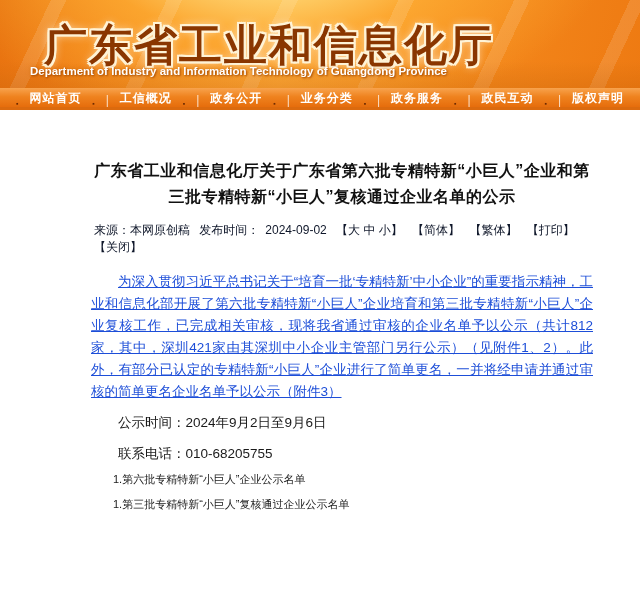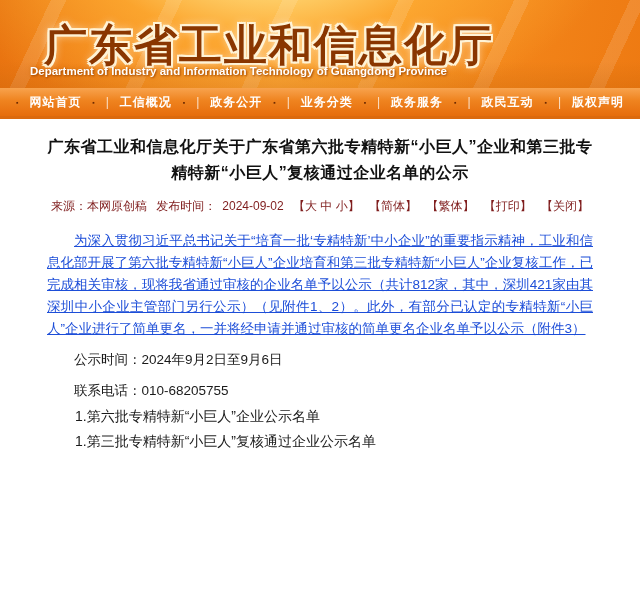--- a/index.html
+++ b/index.html
@@ -35,50 +35,50 @@
       0 0 10px rgba(255,255,255,.9);
   }
   .banner-subtitle{
     position:absolute; left:30px; top:65px; z-index:2;
     font-size:11.5px; font-weight:bold; color:#ffffff;
     text-shadow:1px 1px 2px rgba(160,70,0,.95), 0 0 4px rgba(200,100,0,.6);
   }
 
   
   .navbar{
-    height:31px; padding:0 16px;
+    height:22px; padding:0 16px;
     background:linear-gradient(#f8a34d 0%, #ef831f 45%, #e66d0c 100%);
     border-bottom:3px solid #db6a0e;
-    display:flex; align-items:center; justify-content:space-between;
+    display:flex; align-items:flex-end; justify-content:space-between;
     color:#fff; font-size:12px; font-weight:bold; white-space:nowrap;
   }
   .nav-item{ color:#fff; text-decoration:none; cursor:pointer; letter-spacing:1px; }
   .nav-bullet{ font-size:7px; color:#6e2a00; line-height:1; }
   .nav-sep{ color:rgba(255,255,255,.75); font-weight:normal; }
 
   
-  .content{ padding:15px 47px 0; color:#191919; }
+  .content{ padding:48px 47px 0; color:#191919;margin-left:44px; }
   .article-title{
     text-align:center; font-size:16px; line-height:26px; font-weight:bold;
     color:#111; letter-spacing:.5px;
   }
-  .meta{ margin-top:12px; text-align:center; font-size:12px; color:#7f1d1d; }
+  .meta{ margin-top:12px; font-size:12px; color:#0f172a; }
   .meta span{ margin:0 3px; }
   .meta .ctrl{ cursor:pointer; }
 
   .para{
     margin-top:15px; font-size:13.5px; line-height:22px;
     text-indent:2em; text-align:justify; color:#1d4ed8;text-decoration:underline;
   }
   .para + .para{ margin-top:10px; }
   .info-line{
     margin-top:9px; font-size:13.5px; line-height:22px; text-indent:2em; color:#1a1a1a;
   }
   .att-item{
-    margin-top:3px; font-size:14px; line-height:22px; text-indent:2em;
+    margin-top:3px; font-size:11px; line-height:22px; text-indent:2em;
     color:#1a1a1a; cursor:pointer;
   }
 </style>
 </head>
 <body>
 
 <div class="banner">
   <div class="banner-title">广东省工业和信息化厅</div>
   <div class="banner-subtitle">Department of Industry and Information Technology of Guangdong Province</div>
 </div>

